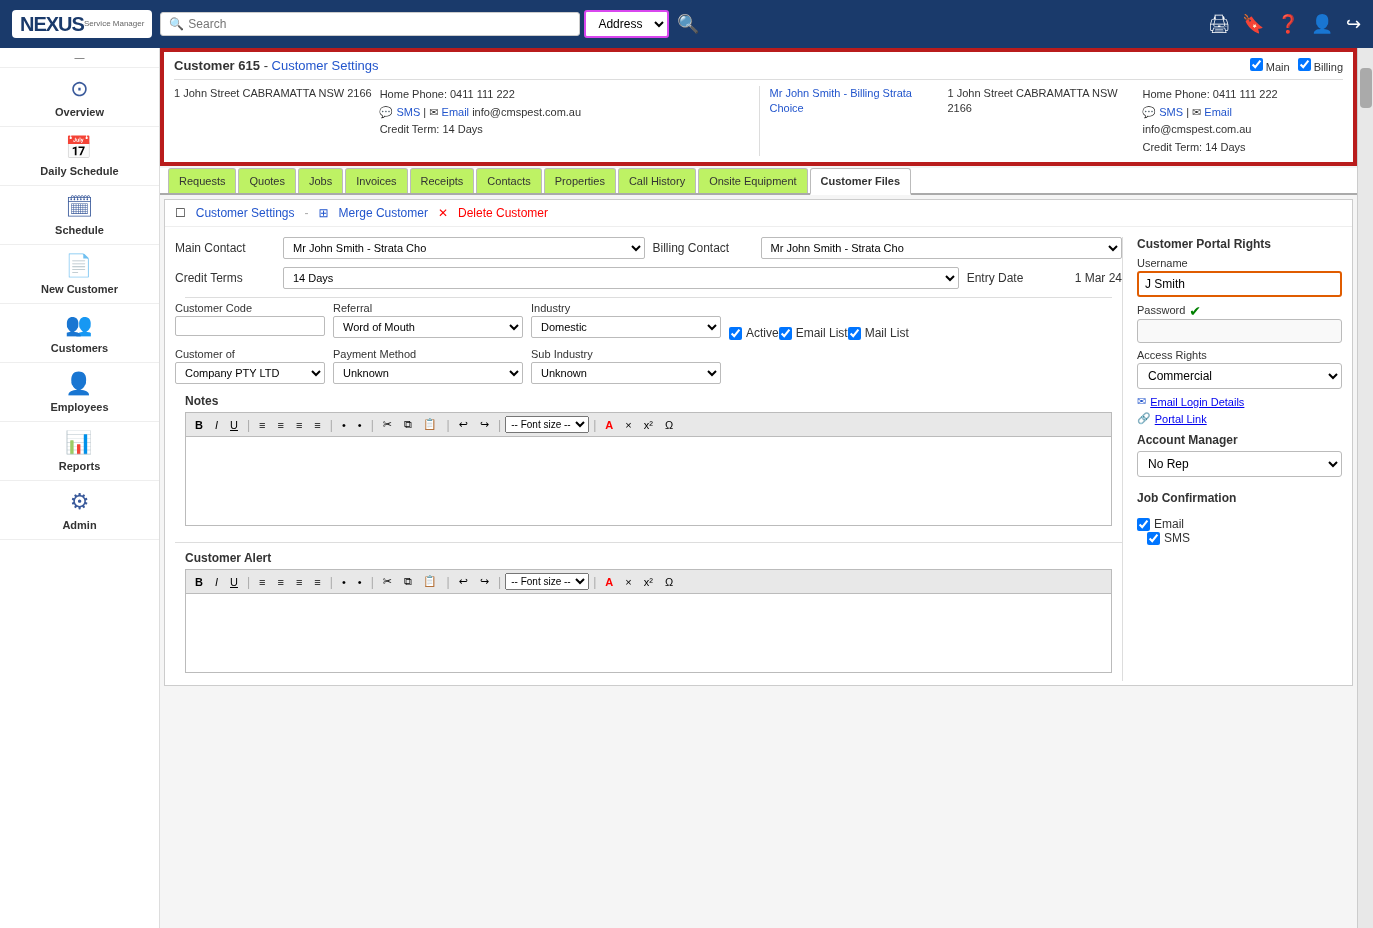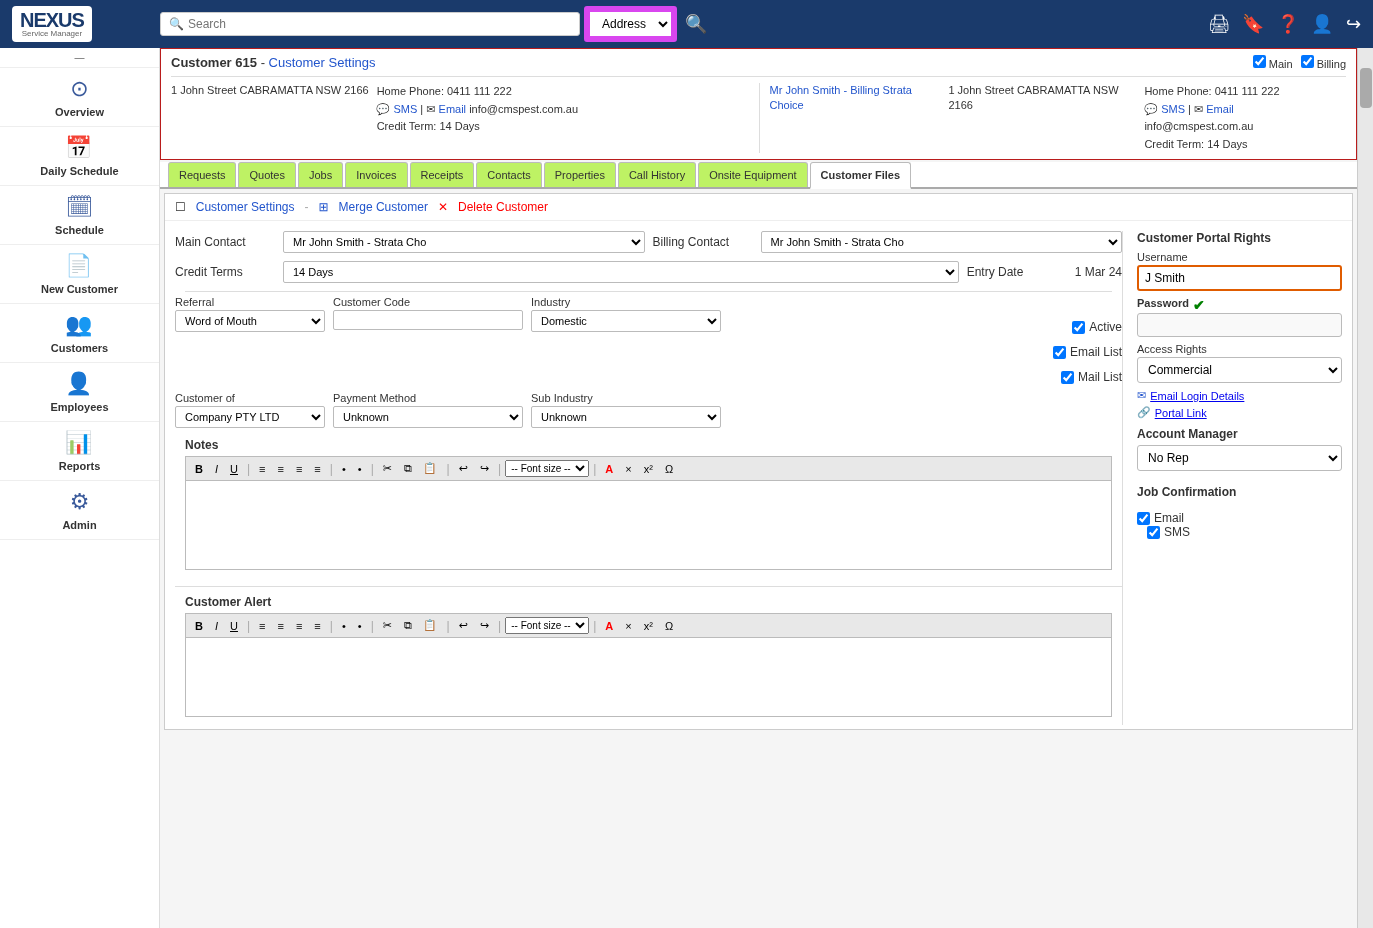--- a/index.html
+++ b/index.html
@@ -3,45 +3,45 @@
   <meta charset="utf-8">
   <style>
     * { box-sizing: border-box; margin: 0; padding: 0; }
     body { font-family: Arial, sans-serif; font-size: 12px; background: #f0f0f0; color: #333; }
 
     
     .top-nav {
       display: flex; align-items: center; background: #1a3a6b; height: 48px; padding: 0 12px; gap: 8px;
     }
     .logo-area { display: flex; align-items: center; min-width: 140px; }
-    .logo-box { background: #fff; border-radius: 4px; padding: 4px 8px; display: flex; flex-direction: column; align-items: center; line-height: 1; }
+    .logo-box { background: #fff; border-radius: 4px; padding: 4px 8px; display: flex; flex-direction: row; align-items: center; line-height: 1; }
     .logo-nexus { font-size: 20px; font-weight: 900; color: #1a3a6b; letter-spacing: -1px; }
     .logo-sub { font-size: 8px; color: #666; }
     .search-area { display: flex; align-items: center; flex: 1; gap: 4px; }
     .search-box { display: flex; align-items: center; background: #fff; border: 1px solid #ccc; border-radius: 3px; padding: 4px 8px; flex: 1; max-width: 420px; }
     .search-box input { border: none; outline: none; font-size: 12px; width: 100%; }
     .search-icon-wrap { color: #666; margin-right: 4px; }
-    .addr-select { padding: 4px 8px; border: 6px solid #d946ef; border-radius: 3px; font-size: 12px; background: #fff; }
+    .addr-select { padding: 4px 8px; border: 2px solid #d946ef; border-radius: 3px; font-size: 12px; background: #fff; }
     .search-btn { background: none; border: none; color: #fff; cursor: pointer; font-size: 18px; padding: 4px; }
     .top-actions { display: flex; align-items: center; gap: 12px; margin-left: auto; color: #fff; }
     .top-actions span { cursor: pointer; font-size: 18px; }
 
     
     .layout { display: flex; height: calc(928px - 48px); }
     .sidebar { width: 160px; background: #fff; border-right: 1px solid #ddd; display: flex; flex-direction: column; overflow-y: auto; }
     .sidebar-toggle { text-align: center; padding: 4px; color: #666; cursor: pointer; border-bottom: 1px solid #eee; font-size: 10px; }
     .sidebar-item { display: flex; flex-direction: column; align-items: center; padding: 8px 4px; cursor: pointer; border-bottom: 1px solid #eee; gap: 4px; }
     .sidebar-item .icon { font-size: 22px; color: #3a5a9b; }
     .sidebar-item .label { font-size: 11px; color: #333; text-align: center; font-weight: bold; }
 
     
     .main-content { flex: 1; overflow-y: auto; background: #f5f5f5; }
 
     
-    .customer-header { background: #fff; border: 1px solid #b91c1c; margin: 0; padding: 6px 10px; }
+    .customer-header { background: #fff; border: 4px solid #b91c1c; margin: 0; padding: 6px 10px; }
     .customer-title-row { display: flex; align-items: center; justify-content: space-between; margin-bottom: 6px; }
     .customer-title { font-size: 13px; }
     .customer-title strong { color: #333; }
     .customer-title a { color: #2255cc; text-decoration: none; }
     .main-billing-checks { display: flex; gap: 8px; font-size: 11px; }
     .customer-info-grid { display: grid; grid-template-columns: 1fr 1fr; gap: 0; border-top: 1px solid #ddd; padding-top: 6px; }
     .customer-info-col { display: flex; gap: 8px; align-items: flex-start; padding-right: 10px; }
     .customer-info-col + .customer-info-col { border-left: 1px solid #ddd; padding-left: 10px; }
     .info-name { color: #2255cc; font-size: 11px; line-height: 1.4; }
     .info-addr { font-size: 11px; line-height: 1.4; }
@@ -62,21 +62,21 @@
     .form-row { display: flex; align-items: center; margin-bottom: 8px; gap: 8px; }
     .form-label { width: 100px; font-size: 12px; color: #333; flex-shrink: 0; }
     .form-control { flex: 1; }
     .form-control select, .form-control input[type=text] {
       width: 100%; padding: 3px 5px; border: 1px solid #bbb; border-radius: 2px; font-size: 11px; background: #fff;
     }
     .field-group { display: flex; flex-direction: column; gap: 2px; }
     .field-label { font-size: 11px; color: #333; font-weight: normal; }
     .field-input { padding: 3px 5px; border: 1px solid #bbb; border-radius: 2px; font-size: 11px; background: #fff; width: 100%; }
 
-    .checkboxes-col { display: flex; flex-direction: column; gap: 11px; padding-top: 24px; align-items: flex-end; }
+    .checkboxes-col { display: flex; gap: 0; padding-top: 24px; align-items: flex-end; }
     .check-row { display: flex; align-items: center; gap: 4px; font-size: 12px; }
 
     
     .notes-section { padding: 0 10px 8px 10px; }
     .notes-label { font-size: 12px; font-weight: bold; margin-bottom: 4px; }
     .editor-toolbar { display: flex; align-items: center; gap: 2px; background: #e8e8e8; border: 1px solid #bbb; border-bottom: none; padding: 3px 4px; flex-wrap: wrap; }
     .editor-btn { background: none; border: 1px solid transparent; cursor: pointer; padding: 1px 4px; font-size: 11px; border-radius: 2px; }
     .editor-area { border: 1px solid #bbb; min-height: 80px; background: #fff; padding: 4px; }
 
     
@@ -86,21 +86,21 @@
     .portal-input { width: 100%; padding: 4px 6px; border: 2px solid #e05c00; border-radius: 3px; font-size: 12px; margin-bottom: 6px; }
     .portal-input-normal { width: 100%; padding: 4px 6px; border: 1px solid #bbb; border-radius: 3px; font-size: 12px; margin-bottom: 6px; background: #f9f9f9; }
     .portal-select { width: 100%; padding: 4px 6px; border: 1px solid #bbb; border-radius: 3px; font-size: 12px; margin-bottom: 6px; background: #fff; }
     .portal-link-row { display: flex; align-items: center; gap: 4px; color: #2255cc; cursor: pointer; font-size: 11px; margin-bottom: 4px; }
     .acct-label { font-size: 12px; font-weight: bold; margin-bottom: 4px; margin-top: 8px; color: #333; }
     .job-confirm-section { margin-top: 8px; }
     .job-confirm-label { font-size: 12px; font-weight: bold; margin-bottom: 12px; }
 
     .separator { border: none; border-top: 1px solid #ddd; margin: 4px 10px; }
 
-    .password-row { display: flex; gap: 4px; font-weight: bold; }
+    .password-row { display: flex; align-items: center; gap: 4px; }
     .pw-check { color: green; font-size: 14px; }
   </style>
 </head>
 <body>
 
 <div class="top-nav">
   <div class="logo-area">
     <div class="logo-box">
       <span class="logo-nexus">NEXUS</span>
       <span class="logo-sub">Service Manager</span>
@@ -262,26 +262,26 @@
               </select>
             </div>
             <span class="form-label">Entry Date</span>
             <span style="font-size:12px;">1 Mar 24</span>
           </div>
 
           <hr class="separator">
 
           <div style="display:grid; grid-template-columns:150px 190px 190px 1fr; gap:8px; align-items:start; margin-bottom:8px;">
             <div class="field-group">
+              <span class="field-label">Customer Code</span>
+              <input type="text" class="field-input" value="" style="">
+            </div>
+            <div class="field-group">
               <span class="field-label">Referral</span>
               <select class="field-input"><option>Word of Mouth</option><option>Internet</option><option>Flyer</option><option>Other</option></select>
-            </div>
-            <div class="field-group">
-              <span class="field-label">Customer Code</span>
-              <input type="text" class="field-input" value="" style="">
             </div>
             <div class="field-group">
               <span class="field-label">Industry</span>
               <select class="field-input"><option>Domestic</option><option>Commercial</option><option>Industrial</option></select>
             </div>
             <div class="checkboxes-col">
               <label class="check-row">
                 <input type="checkbox" checked="" style="">
                 <span>Active</span>
               </label>

